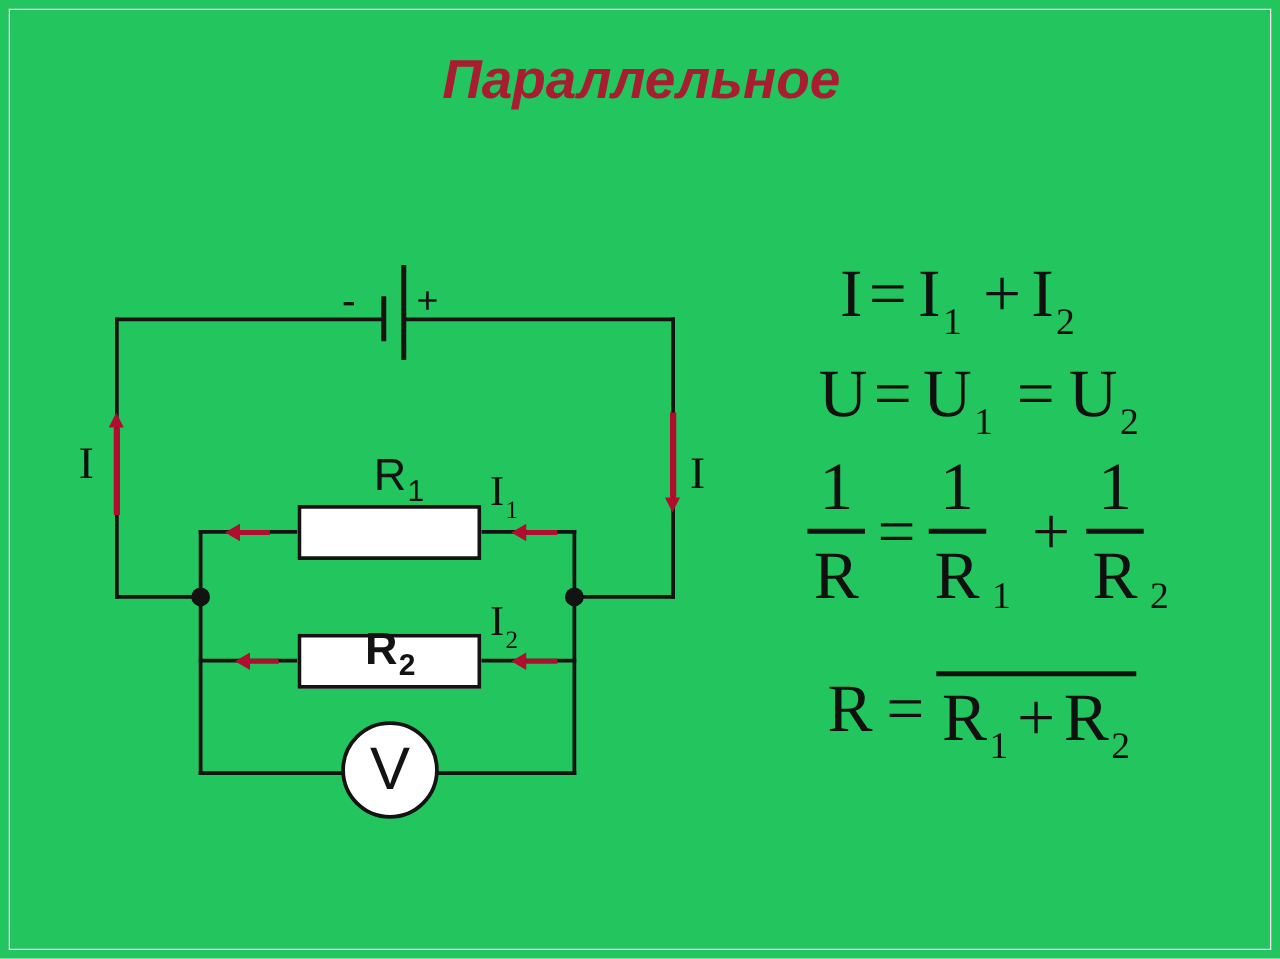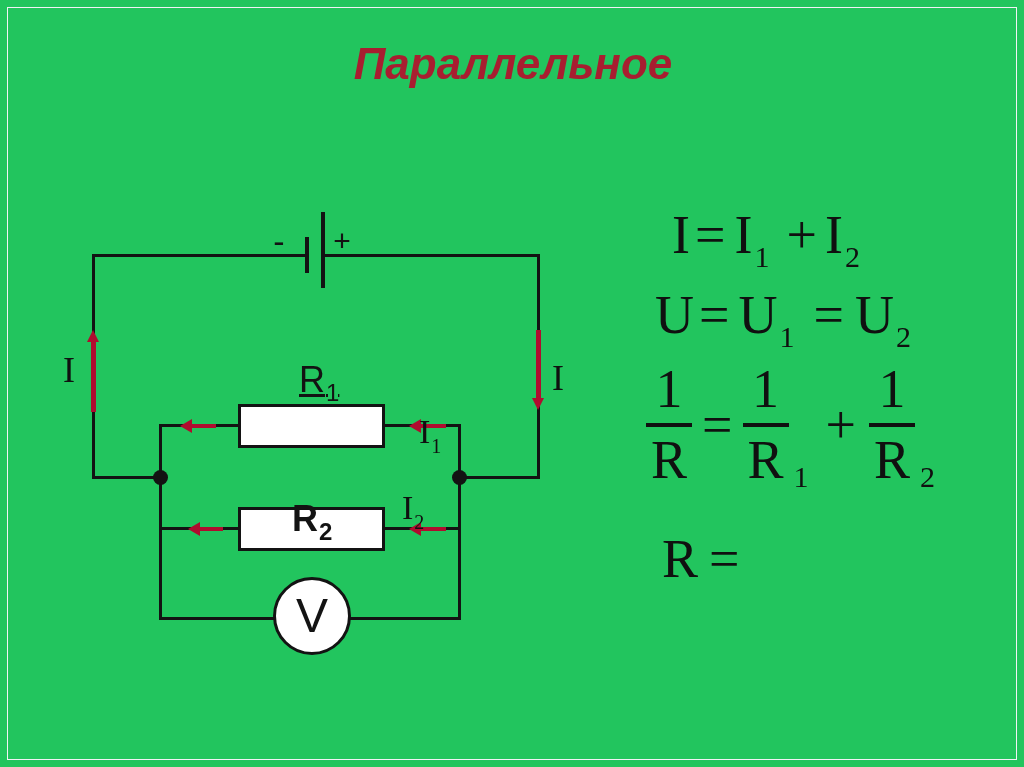--- a/index.html
+++ b/index.html
@@ -103,31 +103,31 @@
     <div class="vup" style="left:91px;top:342px;height:70px;"></div>
     <div class="vdown" style="left:536px;top:330px;height:68px;"></div>
     <div class="harrow" style="left:192px;top:423.5px;width:24px;"></div>
     <div class="harrow" style="left:421px;top:423.5px;width:25px;"></div>
     <div class="harrow" style="left:200px;top:526.5px;width:23px;"></div>
     <div class="harrow" style="left:421px;top:526.5px;width:25px;"></div>
 
     <div class="slabel" style="left:50px;top:352px;width:38px;text-align:center;font-size:36px;">I</div>
     <div class="slabel" style="left:539px;top:360px;width:38px;text-align:center;font-size:36px;">I</div>
 
-    <div class="clabel" style="left:299px;top:362px;font-size:36px;text-decoration:underline;">
+    <div class="clabel" style="left:299px;top:362px;font-size:36px;">
       <span>R</span><span class="csub">1</span>
     </div>
     <div class="clabel" style="left:292px;top:501px;font-size:36px;font-weight:bold;">
       <span>R</span><span class="csub">2</span>
     </div>
 
-    <div class="slabel" style="left:419px;top:377px;font-size:34px;margin-top:38px;">
+    <div class="slabel" style="left:392px;top:377px;font-size:34px;">
       <span>I</span><span class="ssub">1</span>
     </div>
-    <div class="slabel" style="left:402px;top:481px;font-size:34px;margin-top:10px;">
+    <div class="slabel" style="left:392px;top:481px;font-size:34px;">
       <span>I</span><span class="ssub">2</span>
     </div>
   </div>
 
   <div>
 
     <div class="formula" style="left:672px;top:208px;">
       <span>I</span>
       <span class="eqs">=</span>
       <span>I</span>
@@ -165,17 +165,20 @@
         <span class="bar"></span>
         <span class="den"><span>R</span><span class="subout">2</span></span>
       </span>
     </div>
 
     <div class="formula frow" style="left:662px;top:532px;">
       <span>R</span>
       <span style="margin:0 9px 0 11px;">=</span>
       <span class="frac">
         <span class="bar"></span>
+        <span class="den">
+          <span>R</span><span class="sub">1</span><span style="margin:0 7px;">+</span><span>R</span><span class="sub">2</span>
+        </span>
       </span>
     </div>
 
   </div>
 </div>
 
 </body></html>

